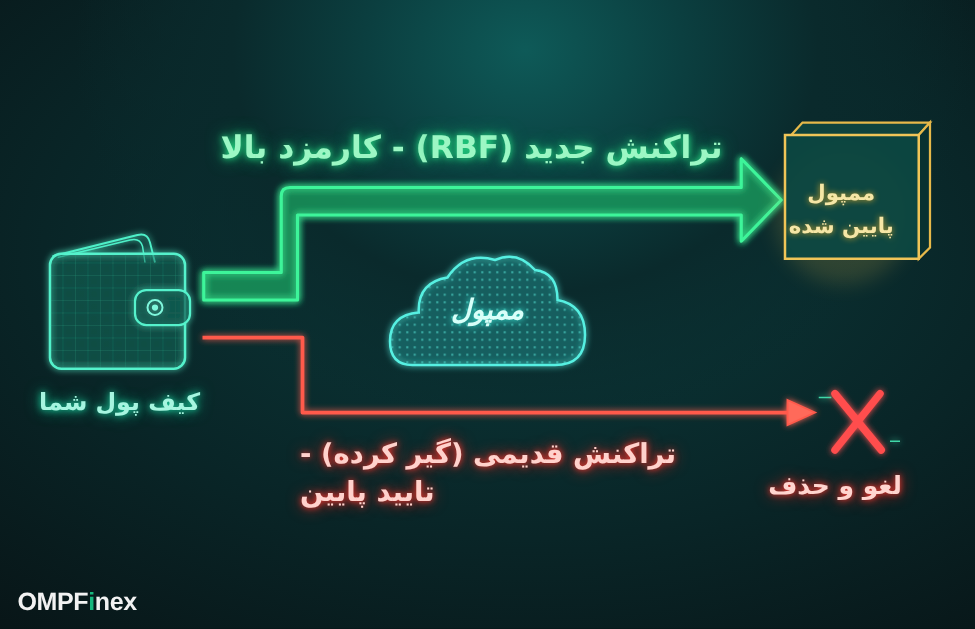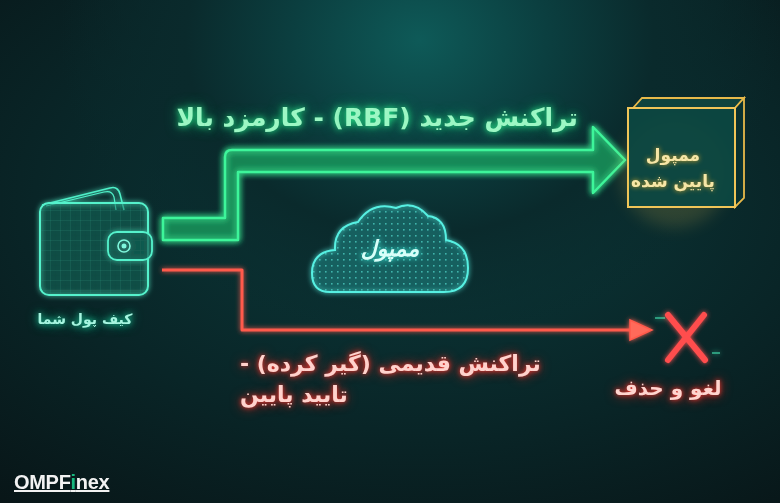--- a/index.html
+++ b/index.html
@@ -8,29 +8,29 @@
     background:
       radial-gradient(ellipse 360px 300px at 420px 40px, #0e5a58 0%, #0b3f40 35%, #0a2a2c 65%, rgba(8,20,22,0) 100%),
       radial-gradient(ellipse 700px 420px at 420px 200px, #0b3a3b 0%, #092527 55%, #081315 100%),
       #081315;}
   svg.flow{position:absolute;left:0;top:0;}
   .txt{position:absolute;direction:rtl;font-weight:bold;white-space:nowrap;}
   .green-title{left:232px;top:103px;width:346px;text-align:center;font-size:25px;color:#9cf7c4;
     text-shadow:0 0 6px #27e58a,0 0 14px #17b06a;}
   .block-text{left:626px;top:142px;width:94px;text-align:center;font-size:17px;line-height:26px;color:#f6e6a6;
     text-shadow:0 0 5px #d8a72c;}
-  .wallet-label{left:10px;top:311px;width:150px;text-align:center;font-size:14px;color:#a6f5e0;
+  .wallet-label{left:10px;top:311px;width:150px;font-size:19px;color:#a6f5e0;
     text-shadow:0 0 6px #1ed6a4,0 0 12px #12a47c;}
   .mempool-label{left:335px;top:236px;width:110px;text-align:center;font-size:22px;color:#d8fff9;
     text-shadow:0 0 6px #3ff2e0;font-style:italic;}
   .red-title{left:240px;top:348px;width:310px;text-align:left;font-size:22px;line-height:31px;color:#ffd2cc;
     text-shadow:0 0 5px #ff3a32,0 0 12px #d9221a;}
   .cancel-label{left:608px;top:376px;width:120px;text-align:center;font-size:20px;color:#ffd5cf;
     text-shadow:0 0 5px #ff3a32,0 0 12px #d9221a;}
-  .logo{position:absolute;left:14px;top:471px;font-family:"Liberation Sans",sans-serif;font-weight:bold;font-size:20px;color:#f2f2f2;letter-spacing:-0.3px;text-decoration:underline;}
+  .logo{position:absolute;left:14px;top:471px;font-family:"Liberation Sans",sans-serif;font-weight:bold;font-size:20px;color:#f2f2f2;letter-spacing:-0.3px;}
   .logo .accent{color:#17b87e;}
 </style>
 </head>
 <body>
 
 <div class="stage">
 
   <svg class="flow" width="780" height="503" viewBox="0 0 780 503">
     <defs>
       <filter id="glowG" x="-20%" y="-40%" width="140%" height="180%">

